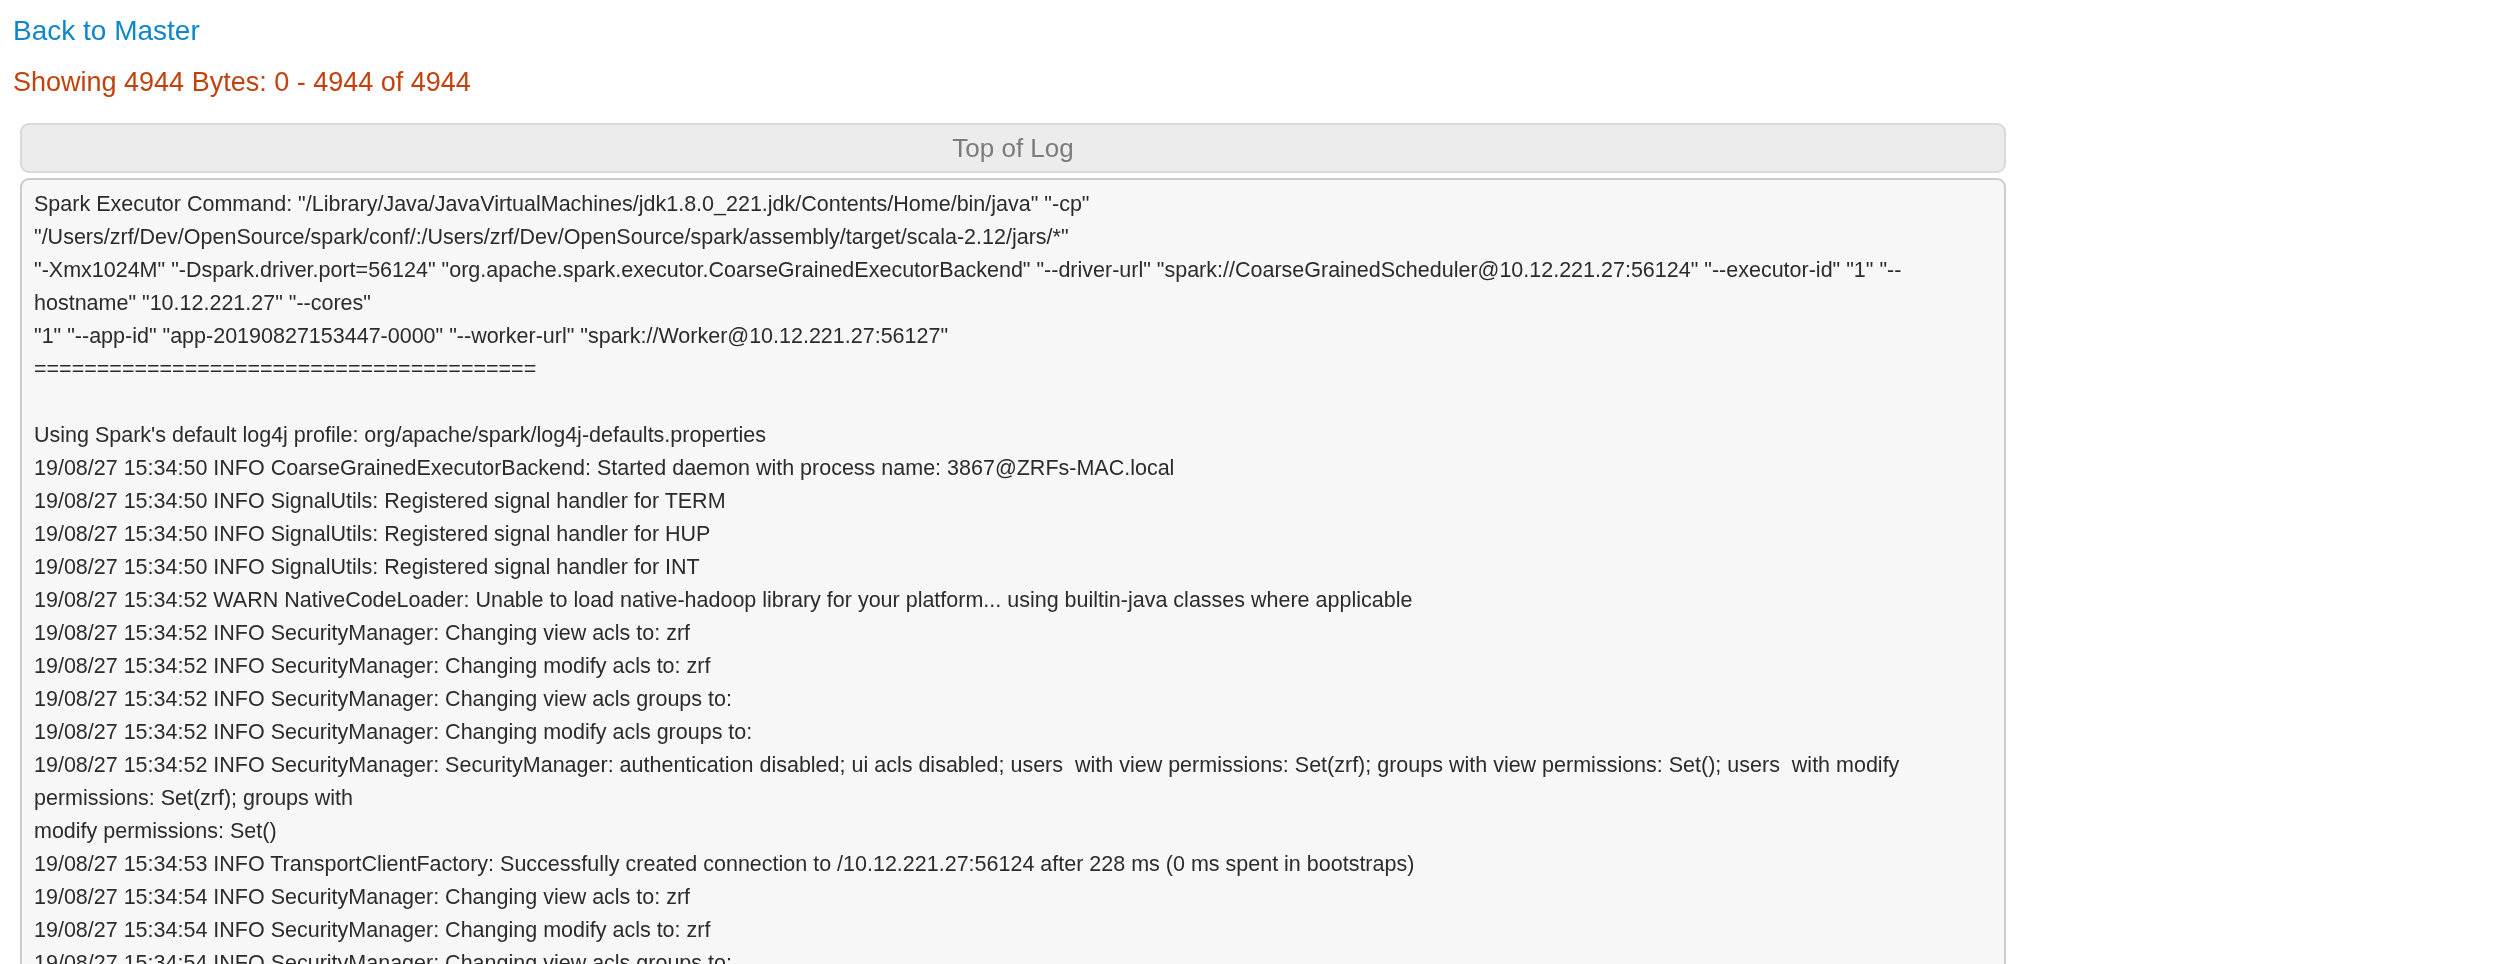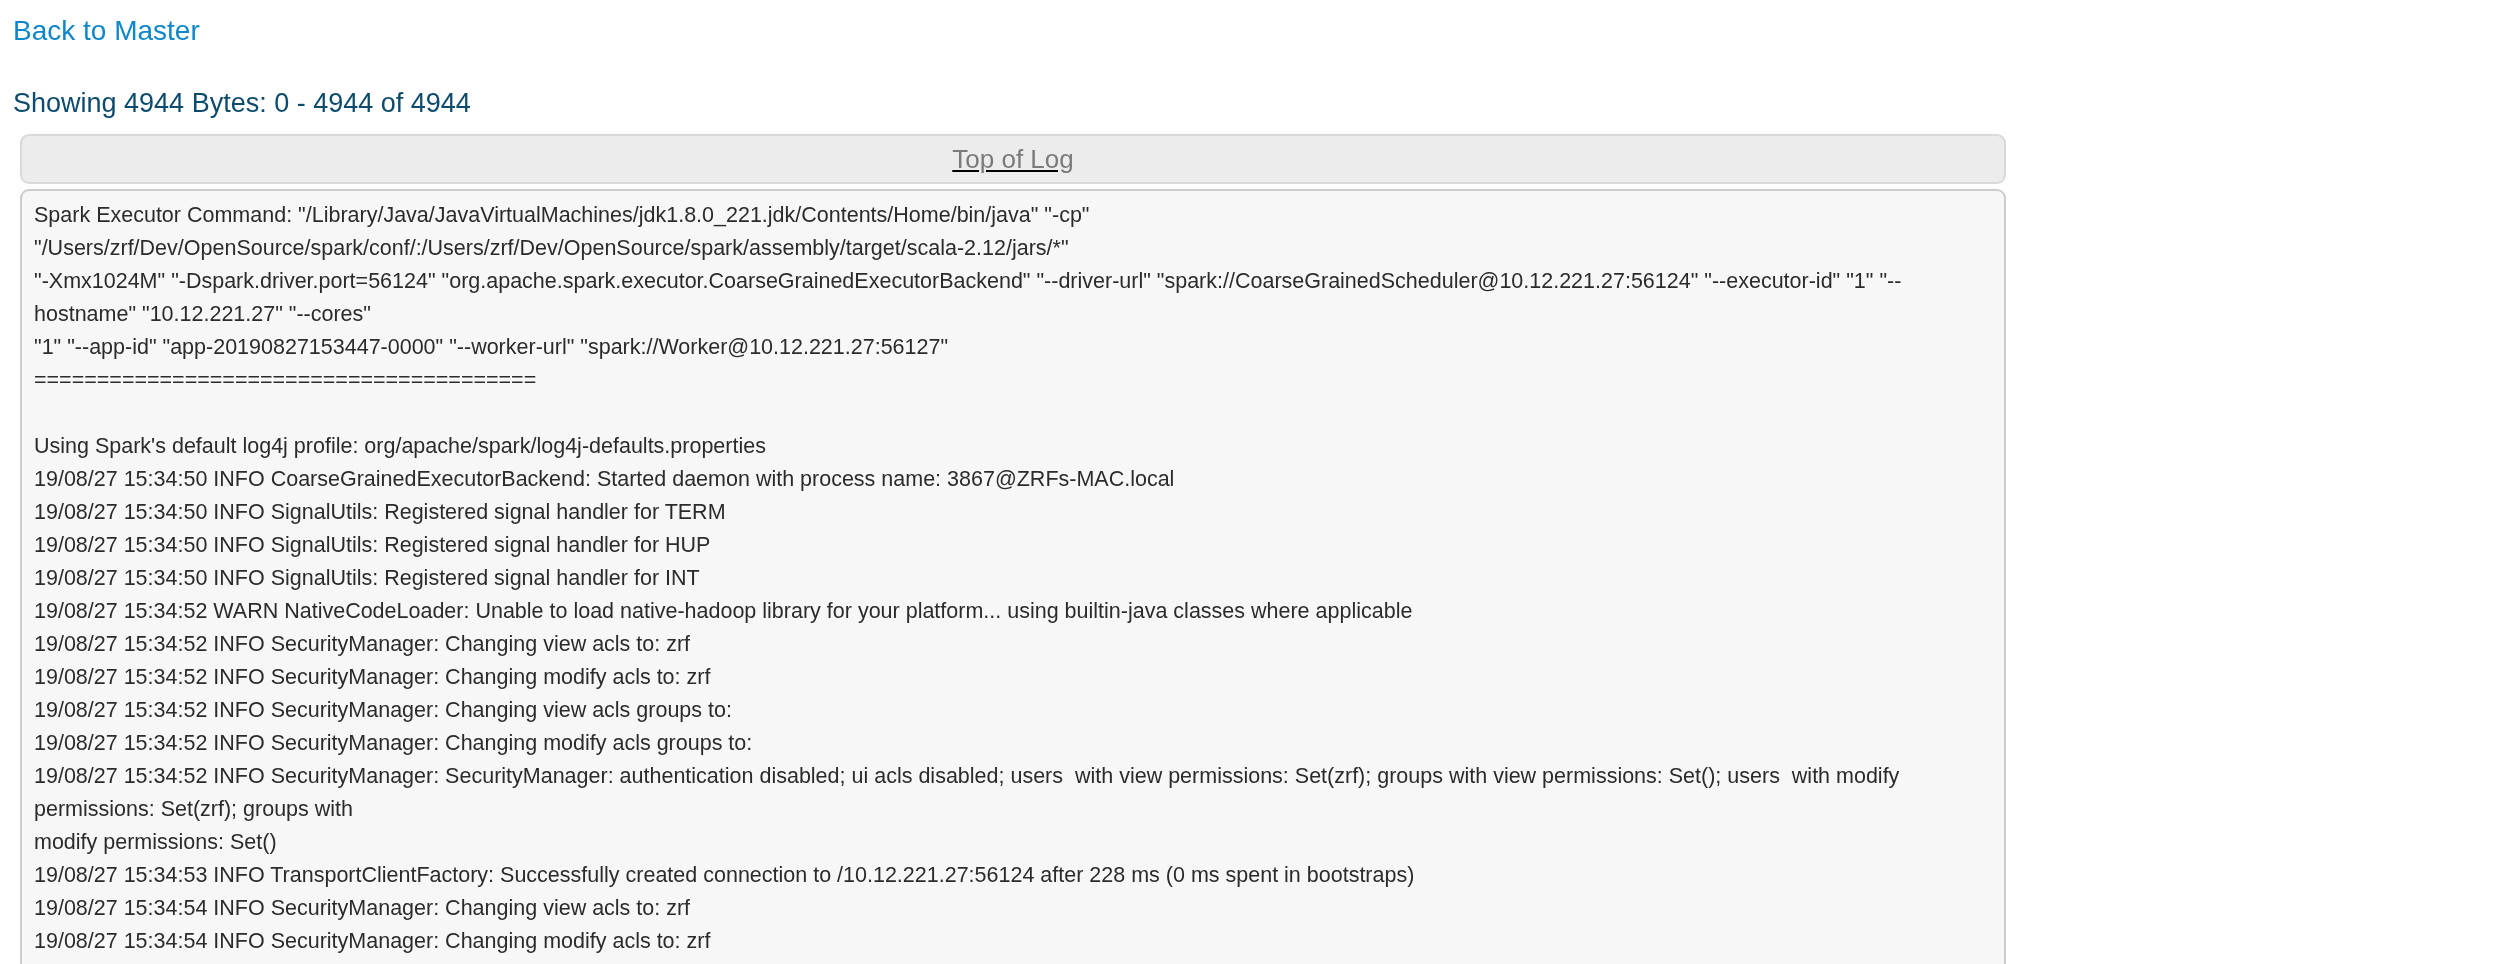--- a/index.html
+++ b/index.html
@@ -20,35 +20,34 @@
   .back-link {
     display: inline-block;
     margin: 14px 0 0 13px;
     font-size: 28px;
     line-height: 34px;
     color: #0d87c9;
     text-decoration: none;
     cursor: pointer;
   }
   .byte-range {
-    margin: 39px 0 0 13px;
+    margin: 18px 0 0 13px;
     font-size: 27px;
     line-height: 32px;
-    color: #0c4a6e;
+    color: #c2410c;
   }
   .top-of-log-bar {
-    margin: 15px 20px 0 20px;
+    margin: 25px 20px 0 20px;
     height: 50px;
     background: #ececec;
     border: 2px solid #d9d9d9;
     border-radius: 9px;
     display: flex;
     align-items: center;
     justify-content: center;
-    text-decoration: underline;
   }
   .top-of-log-label {
     font-size: 26px;
     color: #7b7b7b;
   }
   .log-box {
     margin: 5px 20px 0 20px;
     height: 880px;
     background: #f7f7f7;
     border: 2px solid #cccccc;

